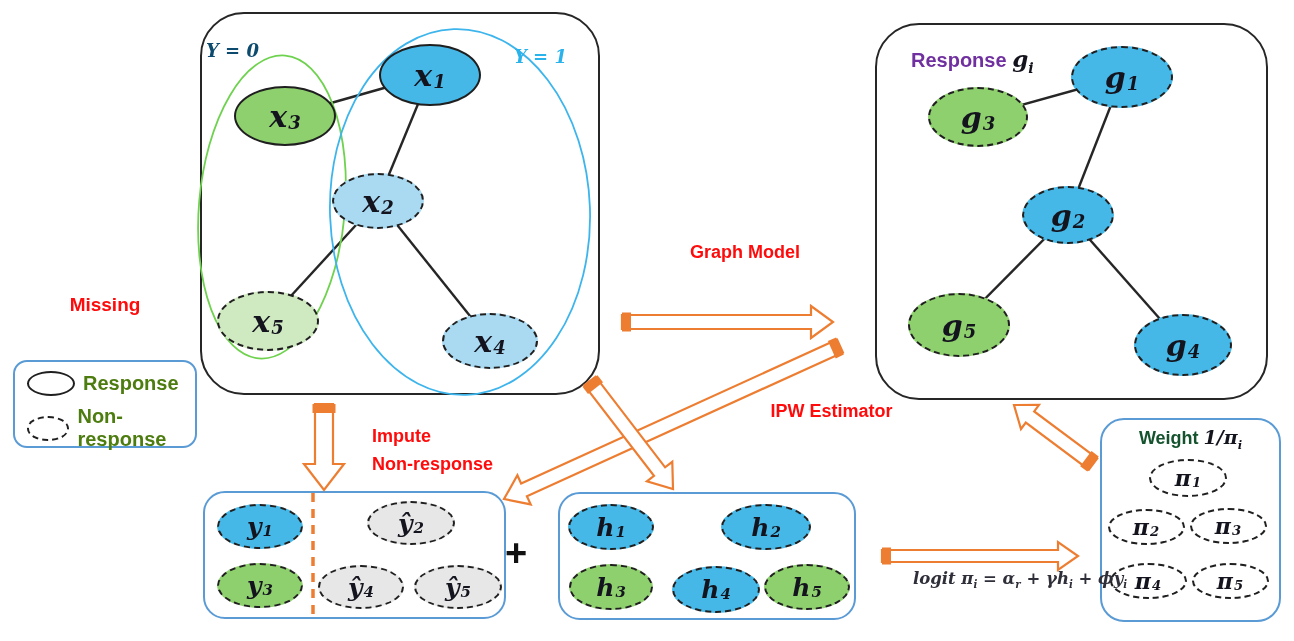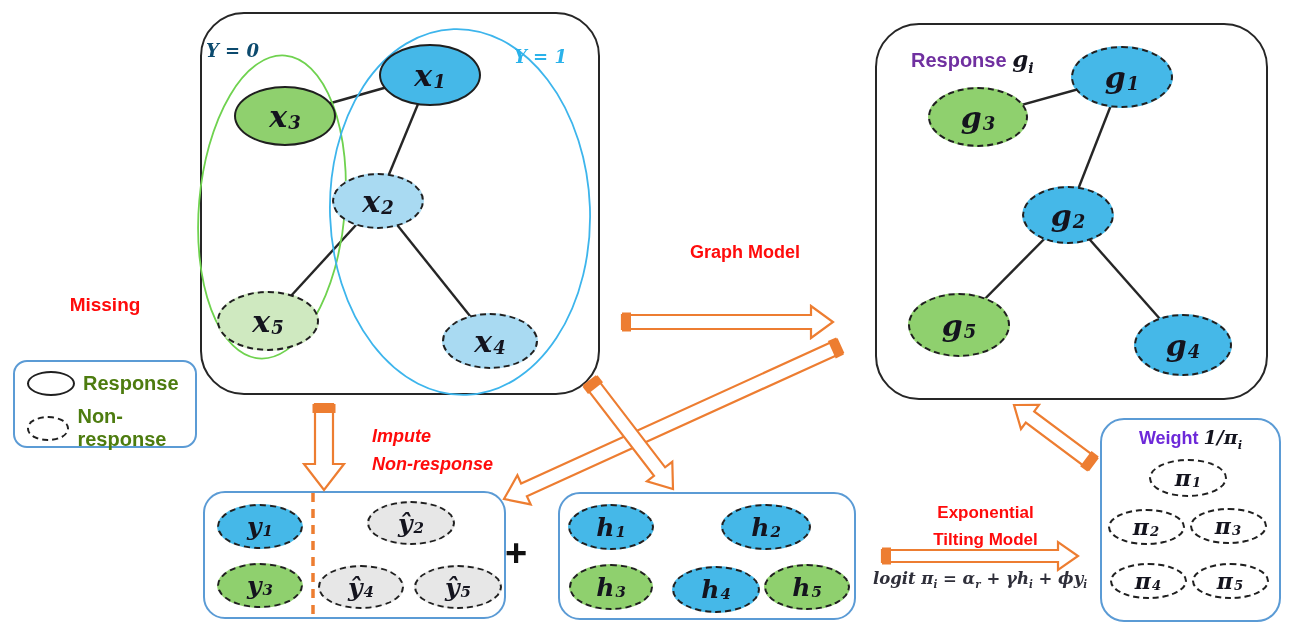--- a/index.html
+++ b/index.html
@@ -80,36 +80,33 @@
   <div class="txt mathword" style="left:206px;top:40px;font-size:18px;color:#0c4a6e;">Y = 0</div>
   <div class="txt mathword" style="left:514px;top:46px;font-size:18px;color:#2ab2ea;">Y = 1</div>
 
   <div class="txt" style="left:911px;top:45px;font-size:20px;">
     <span style="color:#7030a0;font-weight:bold;">Response</span>
     <span class="mathword" style="font-size:23px;">g<sub>i</sub></span>
   </div>
 
   <div class="txt red center" style="left:645px;top:242px;width:200px;font-size:18px;">Graph  Model</div>
 
-  <div class="txt red" style="left:372px;top:423px;font-size:18px;line-height:1.55;font-style:italic;">
+  <div class="txt red" style="left:372px;top:423px;font-size:18px;line-height:1.55;">
     <div>Impute</div>
     <div>Non-response</div>
   </div>
 
+  <div class="txt red center" style="left:744px;top:401px;width:175px;font-size:18px;">IPW Estimator</div>
 
   <div class="txt" style="left:505px;top:532px;font-size:38px;font-weight:bold;color:#111;">+</div>
 
-  <div class="txt red center" style="left:893px;top:499px;width:185px;font-size:17px;line-height:1.6;">
-    <div>Exponential</div>
-    <div>Tilting  Model</div>
-  </div>
-  <div class="txt formula center" style="left:855px;top:569px;width:250px;font-size:16.5px;font-weight:bold;color:#2f2f3a;">logit π<sub>i</sub> = α<sub>r</sub> + γh<sub>i</sub> + ϕy<sub>i</sub></div>
+  <div class="txt formula center" style="left:855px;top:569px;width:250px;font-size:16.5px;font-weight:bold;color:#2f2f3a;padding-left:40px;">logit π<sub>i</sub> = α<sub>r</sub> + γh<sub>i</sub> + ϕy<sub>i</sub></div>
 
   <div class="txt center" style="left:1102px;top:426px;width:177px;font-size:18px;">
-    <span style="color:#6d28d9;font-weight:bold;">Weight</span>
+    <span style="color:#14532d;font-weight:bold;">Weight</span>
     <span class="mathword" style="font-size:19px;text-align:center;">1/π<sub>i</sub></span>
   </div>
 <div class="node" style="left: 379px; top: 44px; width: 102px; height: 62px; background: rgb(69, 184, 232); font-size: 30px;">
       <span>x</span>
       <span class="ns">1</span>
     </div>
     <div class="node" style="left: 234px; top: 86px; width: 102px; height: 60px; background: rgb(143, 208, 110); font-size: 30px;">
       <span>x</span>
       <span class="ns">3</span>
     </div>

